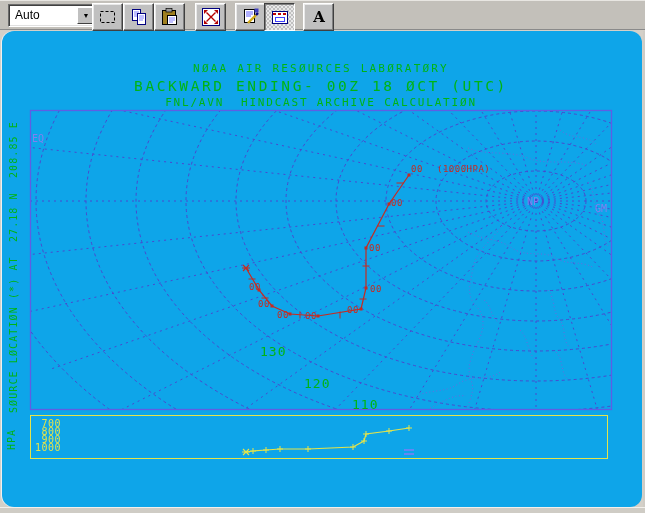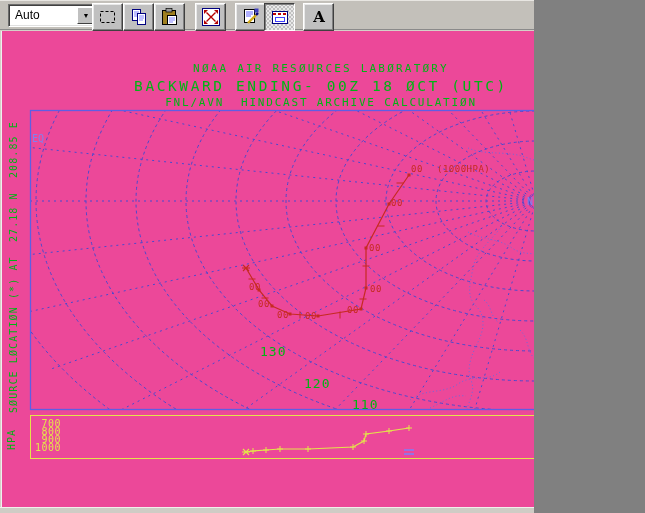--- a/index.html
+++ b/index.html
@@ -1,38 +1,38 @@
 <!DOCTYPE html>
 <html><head>
 <meta charset="utf-8">
 <style>
   html,body{margin:0;padding:0;background:#808080;}
-  .window{position:relative;width:534px;height:513px;background:#d4d0c8;overflow:hidden;
+  .window{position:relative;width:645px;height:513px;background:#d4d0c8;overflow:hidden;
           font-family:"Liberation Sans",sans-serif;}
   
   .toolbar{position:absolute;left:0;top:0;width:645px;height:30px;background:#c3c0ba;
            box-shadow:inset 0 1px 0 #e8e6e2, inset 0 -1px 0 #8a8a8a;}
   .combo{position:absolute;left:8px;top:4px;width:88px;height:21px;background:#fff;
          border:1px solid;border-color:#6b6b6b #fff #fff #6b6b6b;
          box-shadow:inset 1px 1px 0 #404040, inset -1px -1px 0 #e0e0e0;}
   .combo-text{position:absolute;left:6px;top:3px;font-size:12px;color:#000;}
   .combo-btn{position:absolute;right:2px;top:2px;width:16px;height:15px;background:#c0c0c0;
              border:1px solid;border-color:#fff #404040 #404040 #fff;
              display:flex;align-items:center;justify-content:center;font-size:7px;color:#000;}
   .tb-btn{position:absolute;top:3px;width:29px;height:26px;background:#c0c0c0;
           border:1px solid;border-color:#fff #404040 #404040 #fff;
           box-shadow:inset -1px -1px 0 #808080, inset 1px 1px 0 #e8e8e8;
           display:flex;align-items:center;justify-content:center;}
   .tb-btn.pressed{border-color:#404040 #fff #fff #404040;
           box-shadow:inset 1px 1px 0 #808080;
           background:repeating-conic-gradient(#e9e9e9 0% 25%, #c0c0c0 25% 50%);
           background-size:4px 4px;}
   
-  .canvas{position:absolute;left:2px;top:31px;width:640px;height:476px;background:#ec4899;
-          box-shadow:-1px 0 0 #f0f0f0;}
+  .canvas{position:absolute;left:2px;top:31px;width:640px;height:476px;background:#0ea5e9;
+          box-shadow:-1px 0 0 #f0f0f0;border-radius:12px;}
   .bottom-edge{position:absolute;left:0;top:507px;width:645px;height:6px;background:#cfccc5;
           box-shadow:inset 0 1px 0 #f2f0ec;}
   .right-edge{position:absolute;left:643px;top:31px;width:2px;height:476px;background:#cfccc5;}
   svg text{font-family:"DejaVu Sans Mono",monospace;white-space:pre;}
 </style>
 </head>
 <body>
 
 <div class="window">
 

